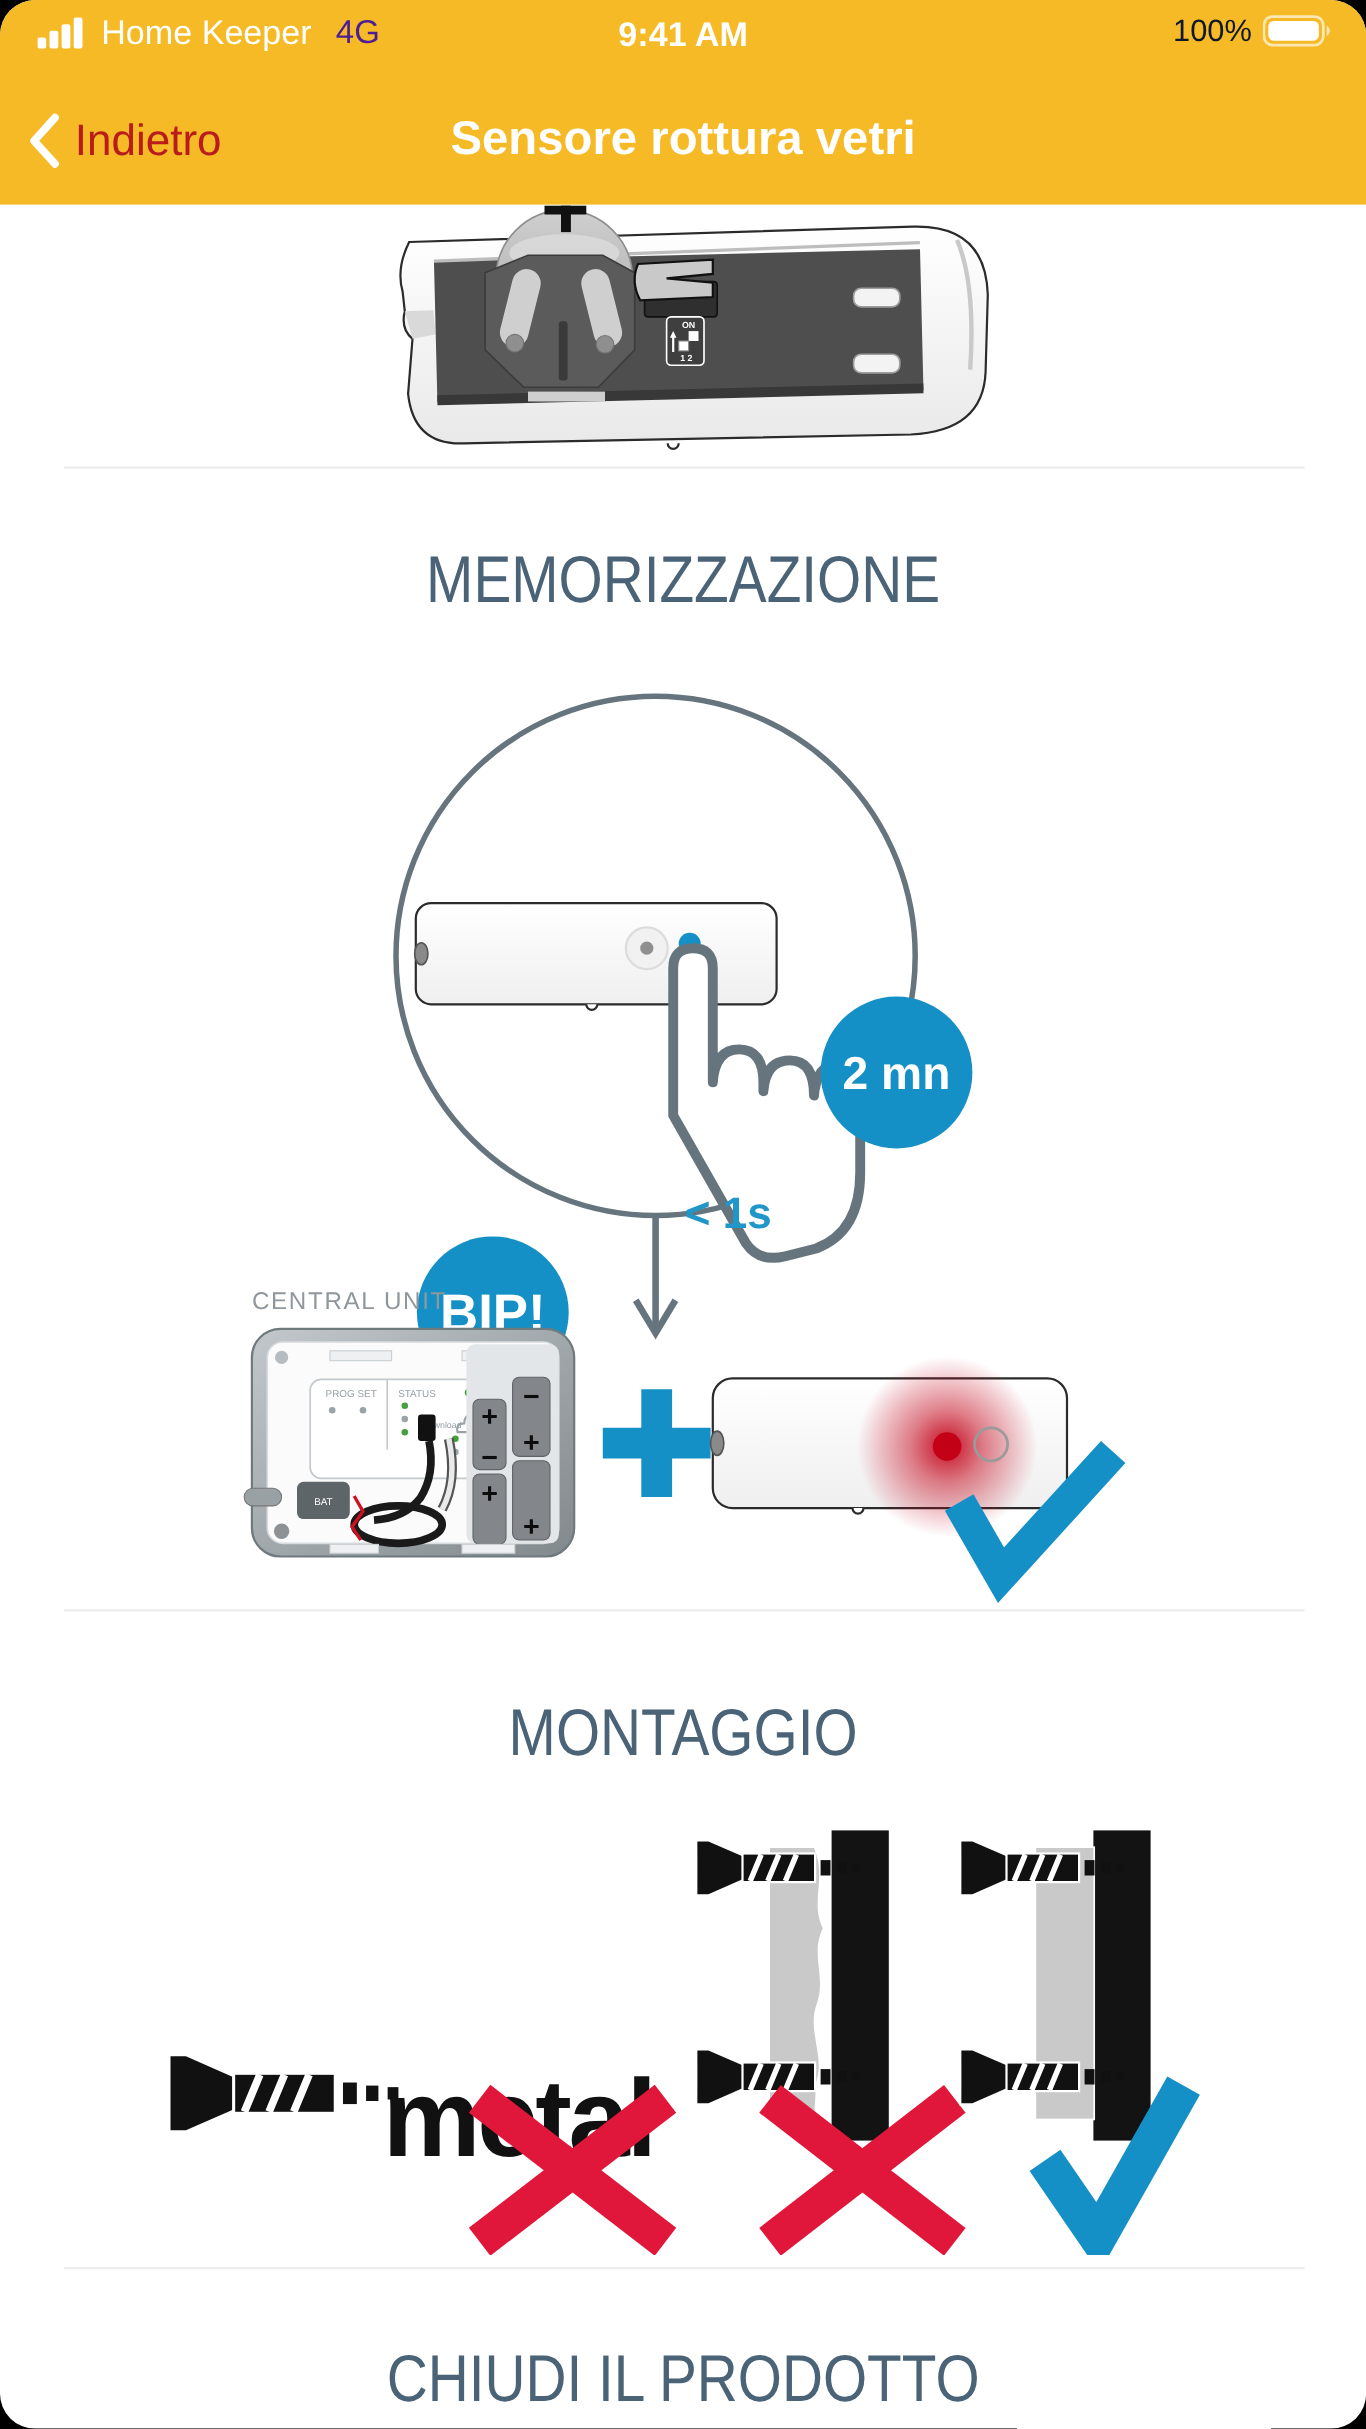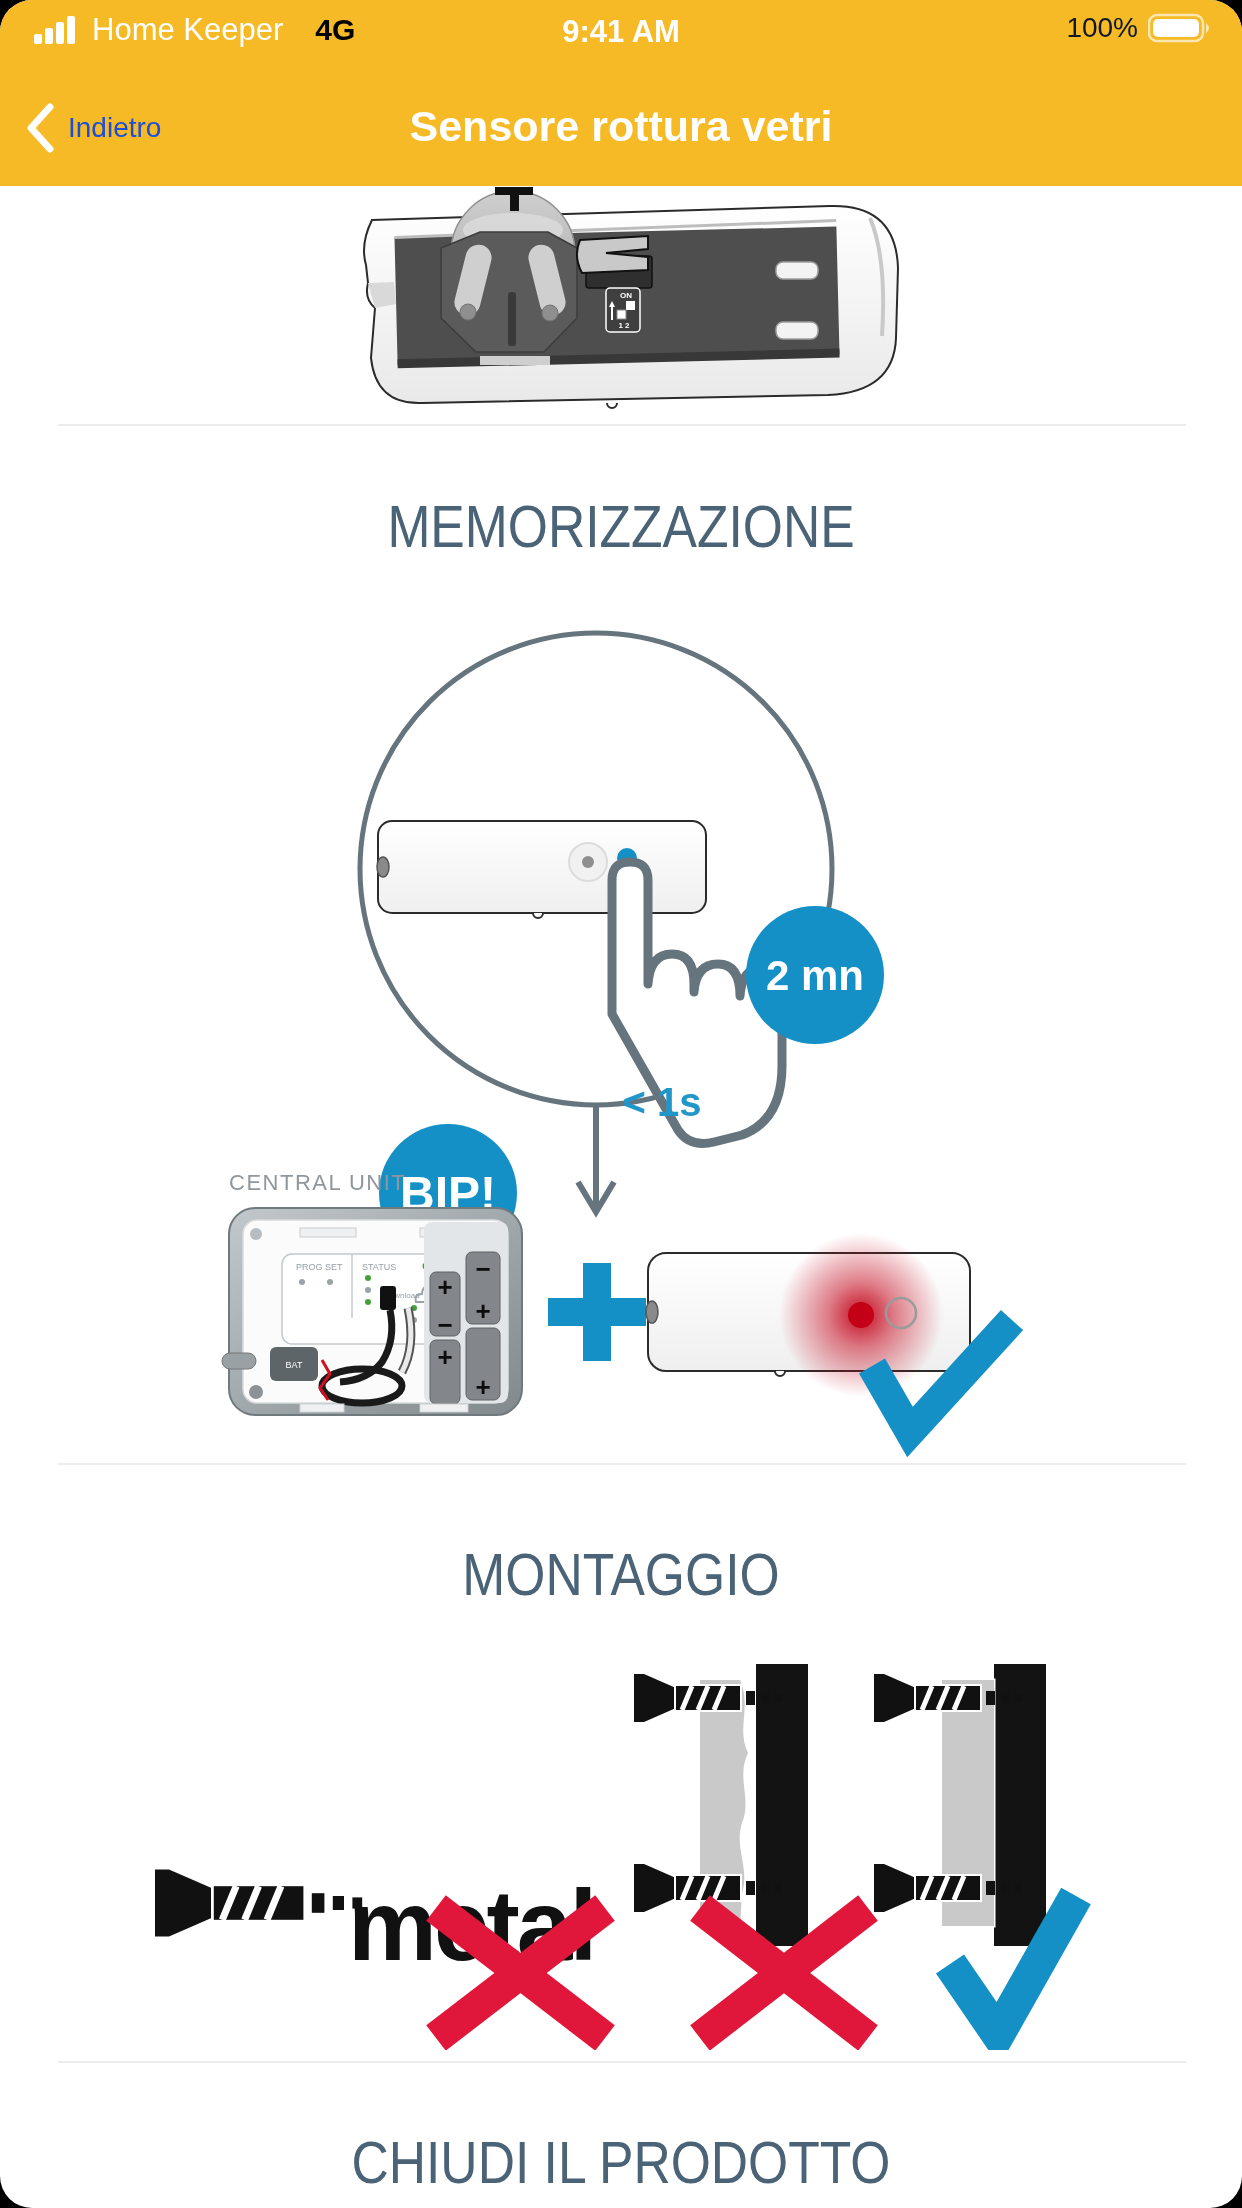--- a/index.html
+++ b/index.html
@@ -4,27 +4,27 @@
 <style>
   html,body{margin:0;padding:0;background:#000;}
   *{box-sizing:border-box;}
   .phone{position:relative;width:1242px;height:2208px;background:#000;overflow:hidden;
          font-family:"Liberation Sans","DejaVu Sans",sans-serif;}
   .screen{position:absolute;inset:0;background:#fff;border-radius:32px;overflow:hidden;}
   
   .header{position:absolute;top:0;left:0;width:100%;height:186px;background:#F5BA25;}
   .status-left{position:absolute;left:34px;top:12px;display:flex;align-items:center;gap:12px;}
   .carrier{color:#fff;font-size:31px;font-weight:400;}
-  .network{color:#000000;font-size:30px;font-weight:700;margin-left:20px;}
+  .network{color:#4c1d95;font-size:30px;font-weight:400;margin-left:10px;}
   .status-time{position:absolute;left:0;top:14px;width:100%;text-align:center;color:#fff;
                font-size:31px;font-weight:700;}
   .status-right{position:absolute;right:28px;top:12px;display:flex;align-items:center;gap:10px;}
   .battery-pct{color:#0f172a;font-size:28px;font-weight:400;}
   .back-btn{position:absolute;left:26px;top:102px;display:flex;align-items:center;gap:14px;cursor:pointer;}
-  .back-label{color:#1d4ed8;font-size:28px;font-weight:400;}
+  .back-label{color:#b91c1c;font-size:40px;font-weight:400;}
   .nav-title{position:absolute;left:0;top:102px;width:100%;text-align:center;color:#fff;
              font-size:43px;font-weight:700;}
   
   .divider{position:absolute;left:58px;width:1128px;height:2px;background:#ECECEC;}
   .h-section{position:absolute;left:0;width:100%;text-align:center;color:#4A6377;
              font-size:60px;font-weight:400;letter-spacing:0px;transform:scaleX(0.86);}
   .fig{position:absolute;}
   svg text{font-family:"Liberation Sans","DejaVu Sans",sans-serif;}
 </style>
 </head>

